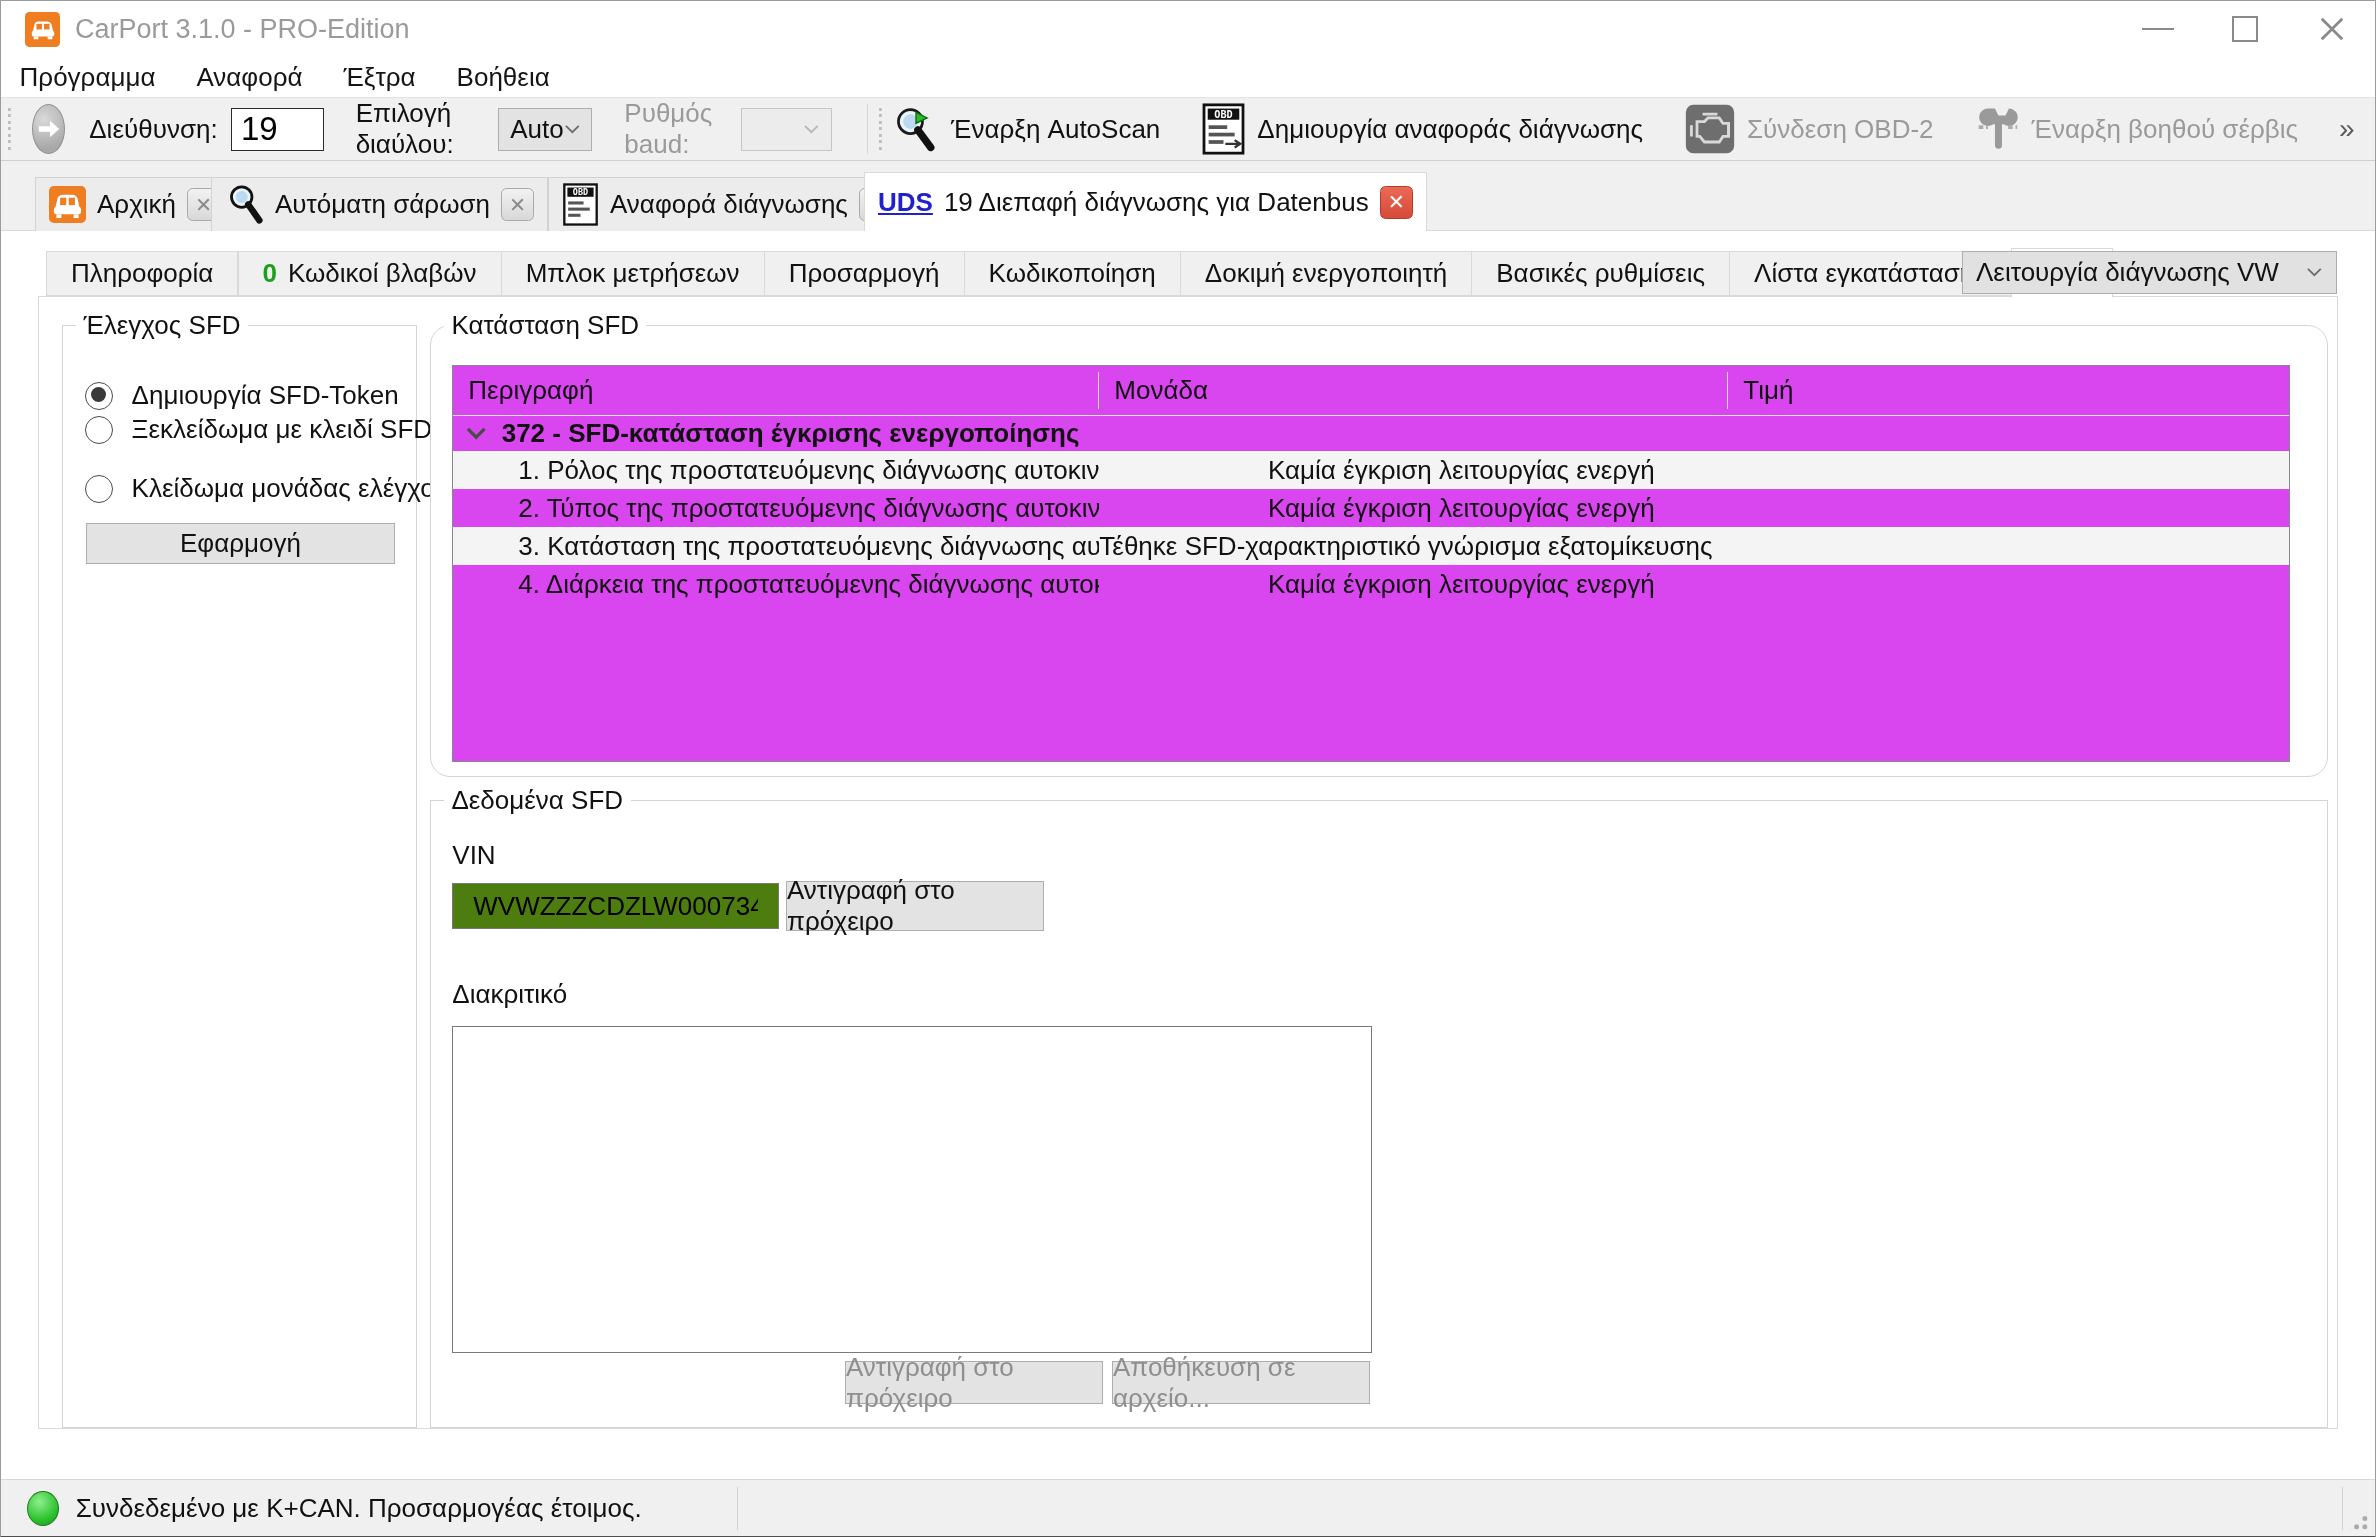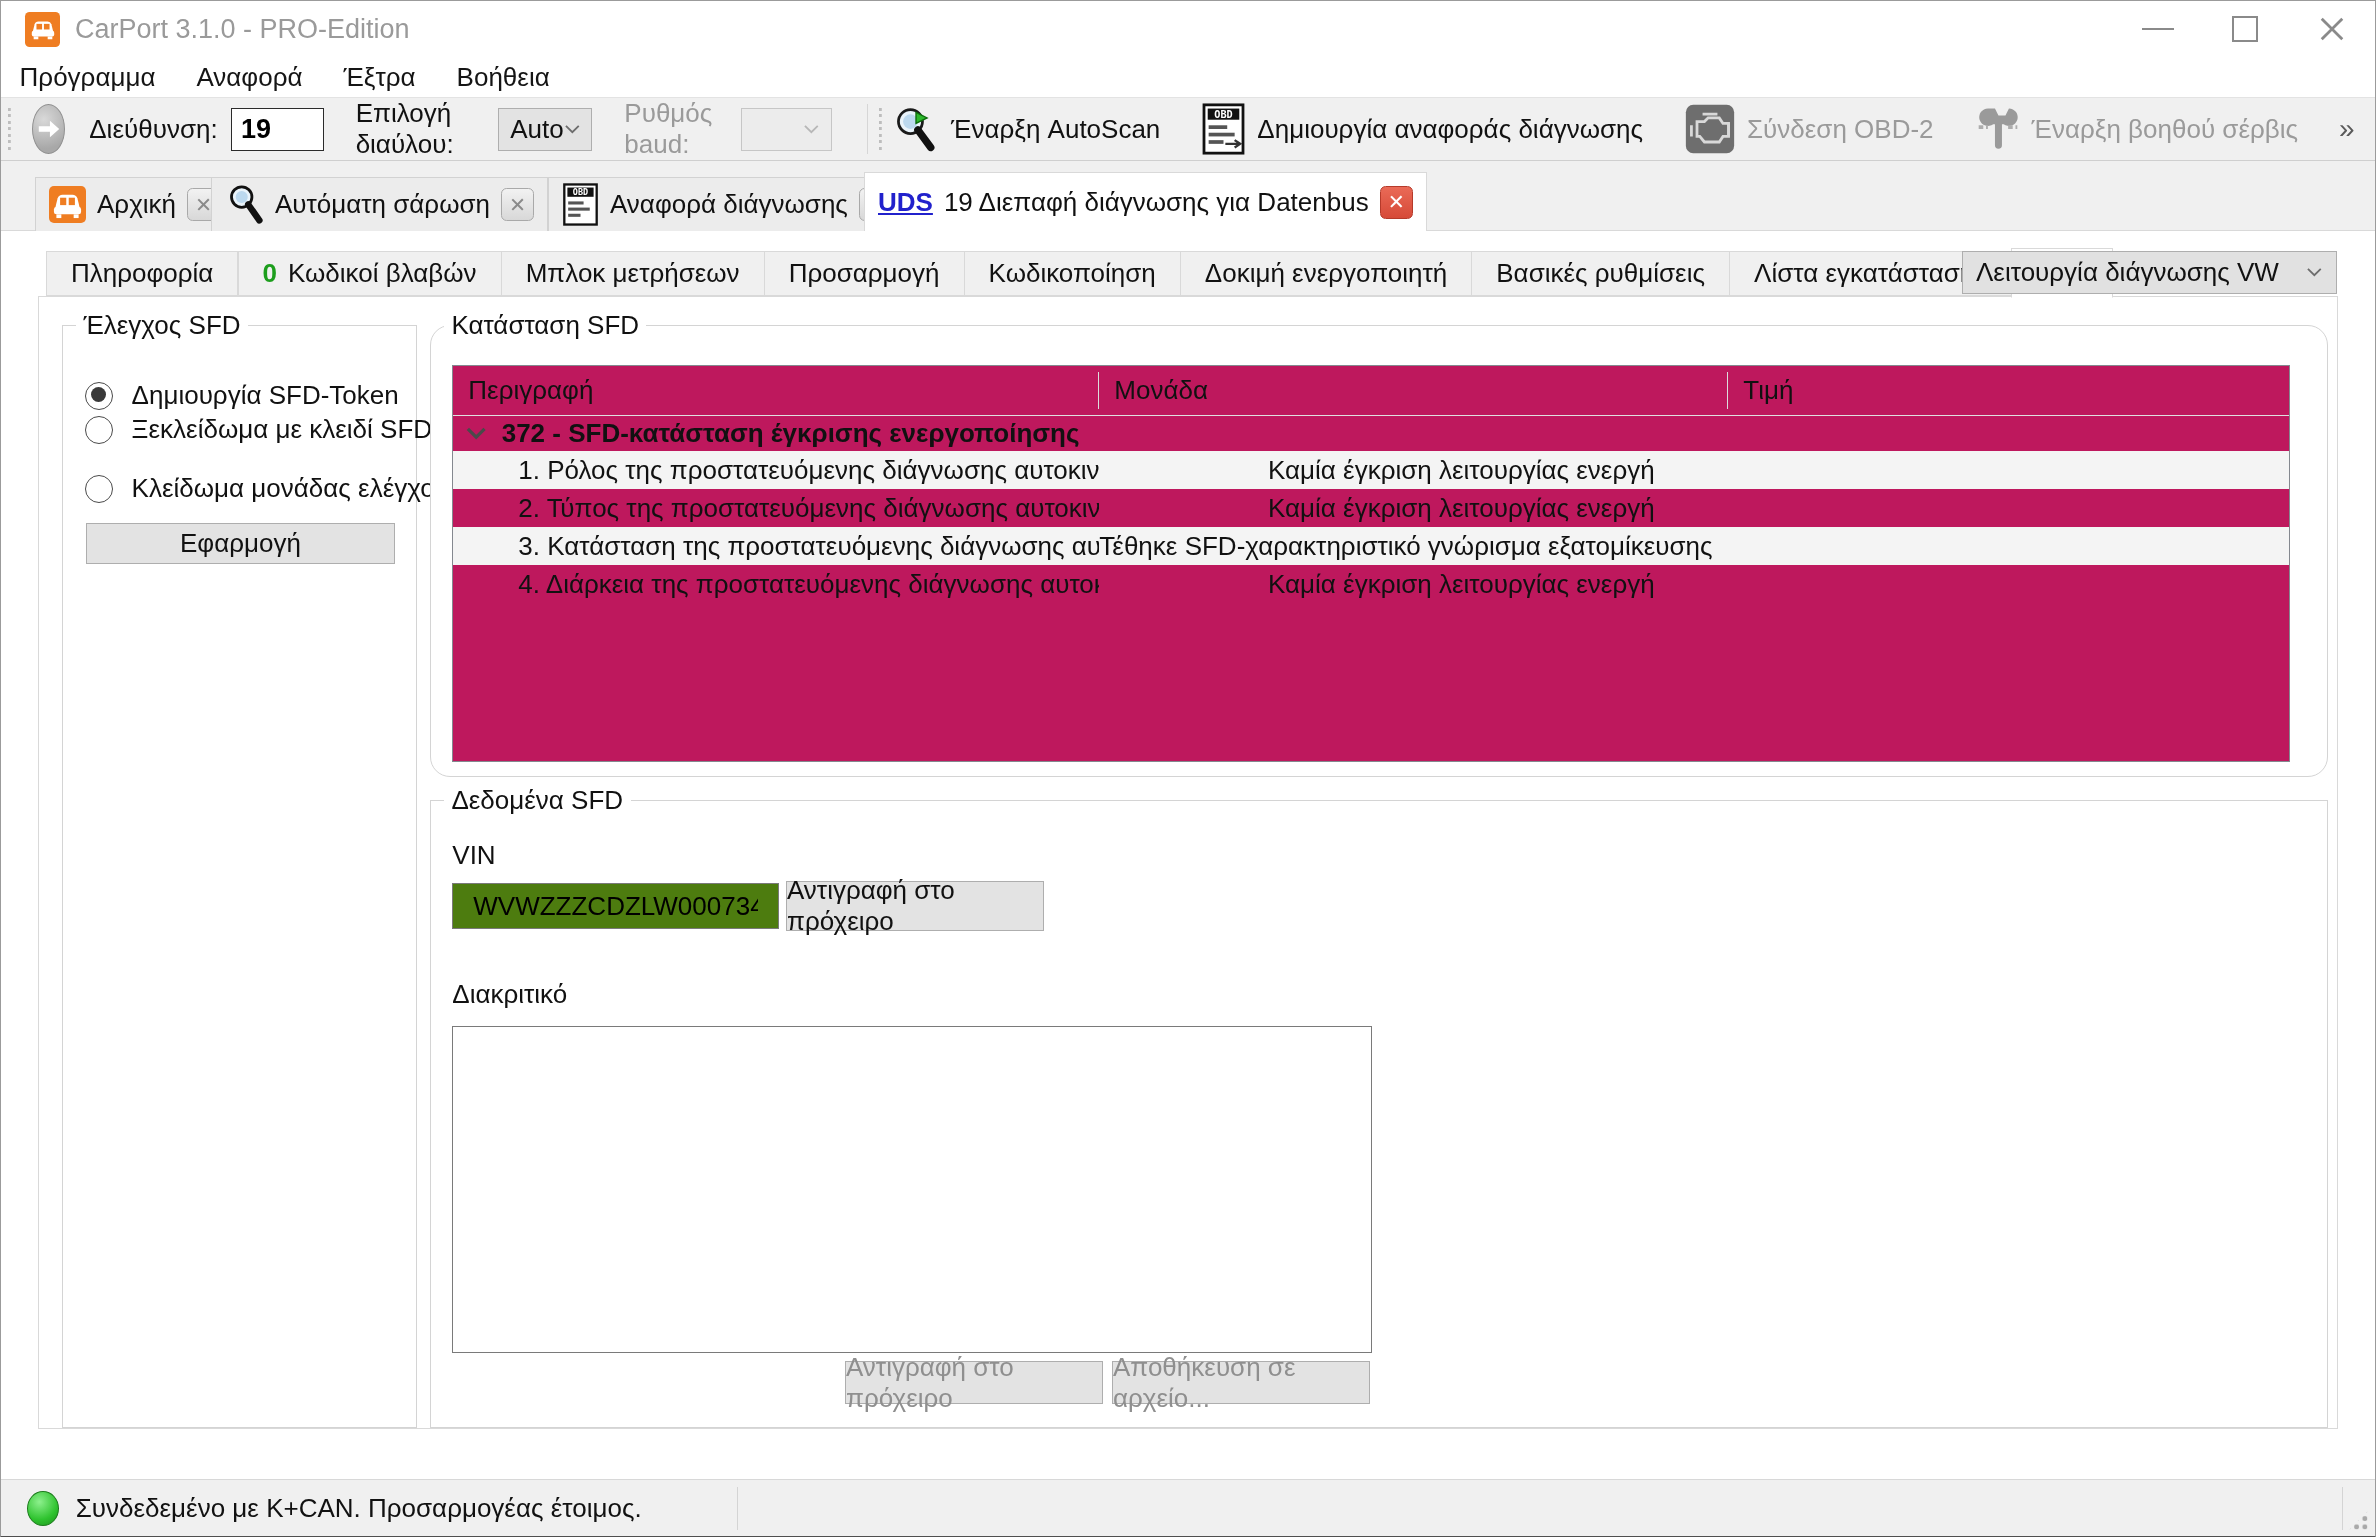--- a/index.html
+++ b/index.html
@@ -19,21 +19,21 @@
   .menubar { position:absolute; left:0; top:56px; width:100%; height:41px; background:#fff; display:flex; align-items:center; gap:41px; padding-left:18.6px; font-size:26px; }
   .menu-item { color:#151515; }
 
   
   .toolbar { position:absolute; left:0; top:96px; width:100%; height:64px; background:#f0f0f0; border-top:0.9px solid #e3e3e3; border-bottom:0.9px solid #cfcfcf; display:flex; align-items:center; }
   .grip { width:5.6px; height:43px; margin:0 9.3px 0 7.4px; background-image:repeating-linear-gradient(#bdbdbd 0 2.8px, transparent 2.8px 6.5px); background-size:2.8px 100%; background-repeat:repeat-y; background-position:0 0, 2.8px 2.8px; }
   .tool-sep { width:0.9px; height:50px; background:#d6d6d6; margin:0 3.7px; }
   .roundbtn { width:50px; height:50px; border-radius:50%; background:radial-gradient(circle at 35% 30%, #d9d9d9, #a8a8a8 75%); border:0.9px solid #8f8f8f; display:flex; align-items:center; justify-content:center; margin:0 24px 0 11px; }
   .tb-label { margin-right:13px; }
   .tb-label.dis { color:#9a9a9a; }
-  .addr-input { width:93px; height:43px; border:0.9px solid #2b2b2b; background:#fff; font-family:"Liberation Sans",sans-serif; font-size:27px; font-weight:bold; padding:0 9.3px; margin-right:32px; }
+  .addr-input { width:93px; height:43px; border:0.9px solid #2b2b2b; background:#fff; font-family:"Liberation Sans",sans-serif; font-size:33px; font-weight:normal; padding:0 9.3px; margin-right:32px; }
   .combo { height:43px; background:#e3e3e3; border:0.9px solid #aeaeae; display:flex; align-items:center; justify-content:space-between; padding:0 11px; margin-right:32px; }
   .combo.dis { background:#ececec; border-color:#c6c6c6; }
   .tbtn { display:flex; align-items:center; gap:11px; margin-right:41px; white-space:nowrap; }
   .tbtn.dis { color:#9a9a9a; }
   .chev-dbl { margin-left:auto; margin-right:20.4px; color:#5a5a5a; font-size:28px; }
 
   
   .tabstrip { position:absolute; left:0; top:160px; width:100%; height:70px; background:#f0f0f0; }
   .tabstrip .edge { position:absolute; left:0; bottom:0; width:100%; height:0.9px; background:#d9d9d9; }
   .tab { position:absolute; bottom:0; height:54px; background:#ececec; border:0.9px solid #d2d2d2; border-bottom:none; display:flex; align-items:center; padding:0 13px; gap:11px; white-space:nowrap; }
@@ -58,21 +58,21 @@
   .gb-label { position:absolute; top:-16px; left:13px; background:#fff; padding:0 7.4px; white-space:nowrap; }
 
   
   .radio-row { position:absolute; left:22px; display:flex; align-items:center; gap:18.6px; white-space:nowrap; }
   .radio { width:28px; height:28px; border-radius:50%; border:1.9px solid #4a4a4a; background:#fff; flex:0 0 auto; position:relative; }
   .radio.sel::after { content:""; position:absolute; left:4.6px; top:4.6px; width:15px; height:15px; border-radius:50%; background:#3a3a3a; }
   .btn { background:#e3e3e3; border:0.9px solid #aeaeae; display:flex; align-items:center; justify-content:center; font-size:26px; color:#111; }
   .btn.dis { color:#8f8f8f; }
 
   
-  .sfd-table { position:absolute; left:21.3px; top:39px; width:1838px; height:397px; border:0.9px solid #84888f; background:#be185d; }
+  .sfd-table { position:absolute; left:21.3px; top:39px; width:1838px; height:397px; border:0.9px solid #84888f; background:#d946ef; }
   .t-head { position:absolute; left:0; top:0; width:100%; height:50px; display:flex; border-bottom:0.9px solid #e0e0e0; }
   .t-head .hc { display:flex; align-items:center; padding-left:15px; position:relative; }
   .t-head .hc::after { content:""; position:absolute; right:0; top:5.6px; bottom:5.6px; width:0.9px; background:#dcdcdc; }
   .t-head .hc:last-child::after { display:none; }
   .hc1 { width:646px; } .hc2 { width:561px; } .hc3 { flex:1; }
   .t-grouprow { position:absolute; left:0; top:50px; width:100%; height:35px; display:flex; align-items:center; font-weight:bold; gap:15px; padding-left:13px; }
   .t-row { position:absolute; left:0; width:100%; height:38px; display:flex; align-items:center; }
   .t-row.alt { background:#f4f4f4; }
   .t-row .desc { width:646px; padding-left:65px; white-space:nowrap; overflow:hidden; }
   .t-row .val { width:561px; text-align:right; padding-right:5.6px; white-space:nowrap; }

